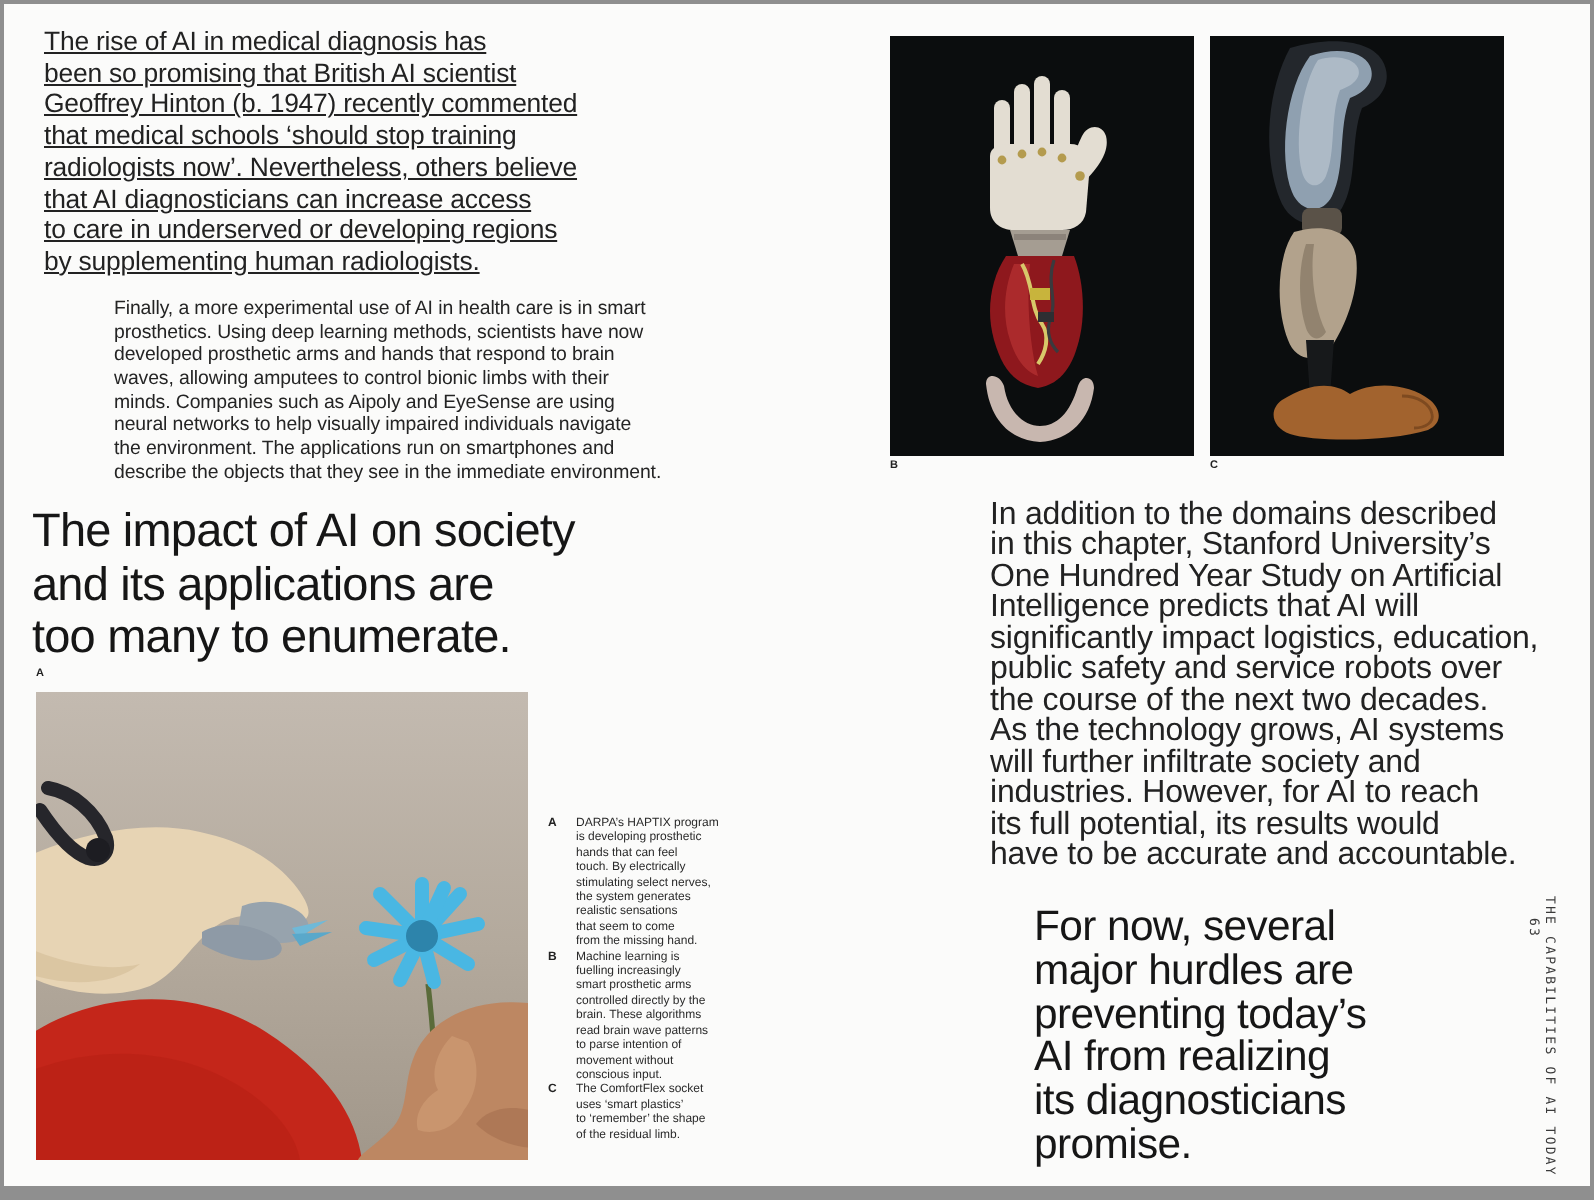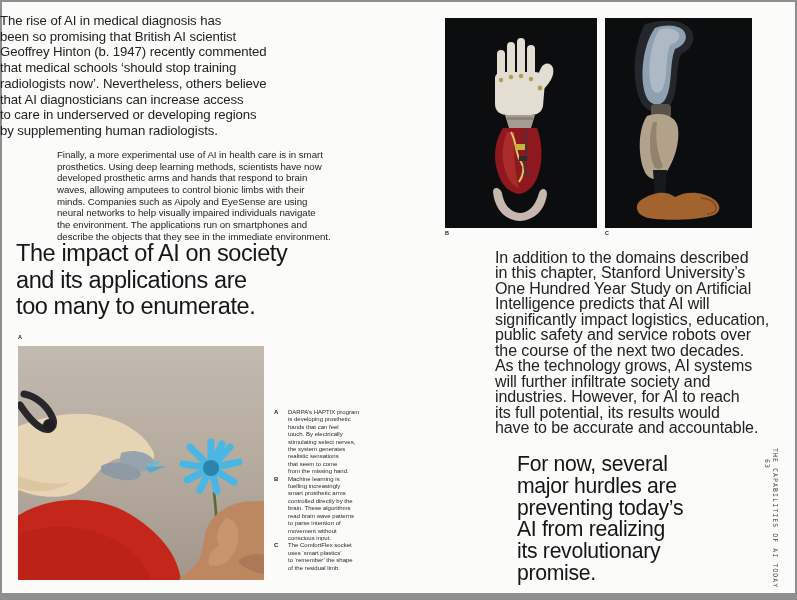--- a/index.html
+++ b/index.html
@@ -30,39 +30,39 @@
     font-size:6.5px;letter-spacing:1.1px;color:#3a3a3a;
   }
   .vfooter .pgnum{margin-inline-start:11px;display:inline-block;}
   svg{display:block;}
 </style>
 </head>
 <body>
 
 <div class="page"></div>
 
-<div class="abs prose para-lg" style="left:0;top:13px;width:390px;">The rise of AI in medical diagnosis has
+<div class="abs prose para-lg" style="left:22px;top:13px;width:390px;text-decoration:underline;">The rise of AI in medical diagnosis has
 been so promising that British AI scientist
 Geoffrey Hinton (b. 1947) recently commented
 that medical schools ‘should stop training
 radiologists now’. Nevertheless, others believe
 that AI diagnosticians can increase access
 to care in underserved or developing regions
 by supplementing human radiologists.</div>
 
 <div class="abs prose para-sm" style="left:57px;top:149px;width:320px;">Finally, a more experimental use of AI in health care is in smart
 prosthetics. Using deep learning methods, scientists have now
 developed prosthetic arms and hands that respond to brain
 waves, allowing amputees to control bionic limbs with their
 minds. Companies such as Aipoly and EyeSense are using
 neural networks to help visually impaired individuals navigate
 the environment. The applications run on smartphones and
 describe the objects that they see in the immediate environment.</div>
 
-<div class="abs prose headline" style="left:16px;top:240px;width:330px;">The impact of AI on society
+<div class="abs prose headline" style="left:16px;top:252px;width:330px;">The impact of AI on society
 and its applications are
 too many to enumerate.</div>
 
 <div class="abs fig-label" style="left:18px;top:334px;">A</div>
 
 <div class="abs" style="left:18px;top:346px;width:246px;height:234px;">
   <svg width="246" height="234" viewBox="0 0 246 234">
     <defs>
       <linearGradient id="pabg" x1="0" y1="0" x2="0" y2="1">
         <stop offset="0" stop-color="#c3bab0"></stop>
@@ -227,18 +227,18 @@
 As the technology grows, AI systems
 will further infiltrate society and
 industries. However, for AI to reach
 its full potential, its results would
 have to be accurate and accountable.</div>
 
 <div class="abs prose headline2" style="left:517px;top:453px;width:230px;">For now, several
 major hurdles are
 preventing today’s
 AI from realizing
-its revolutionary
+its diagnosticians
 promise.</div>
 
 <div class="abs vfooter" style="left:763px;top:448px;height:146px;">
   <span>THE CAPABILITIES OF AI TODAY</span><span class="pgnum">63</span>
 </div>
 
 </body></html>

